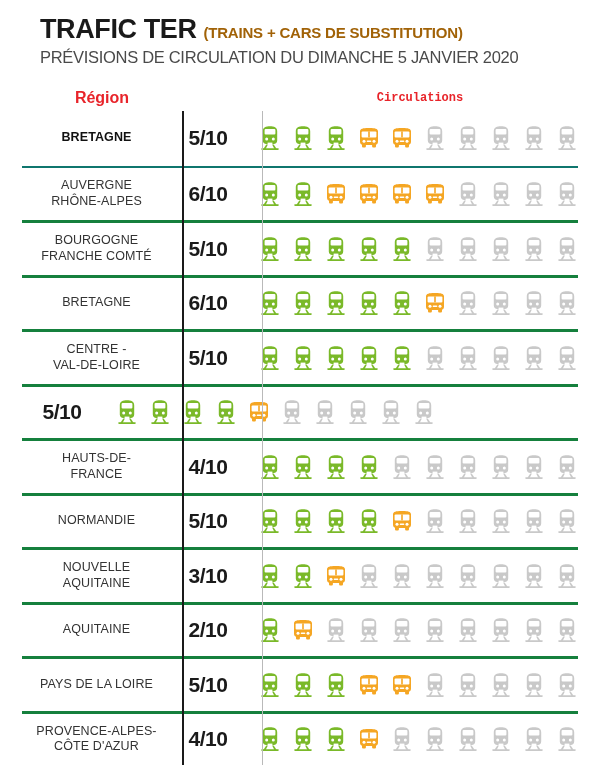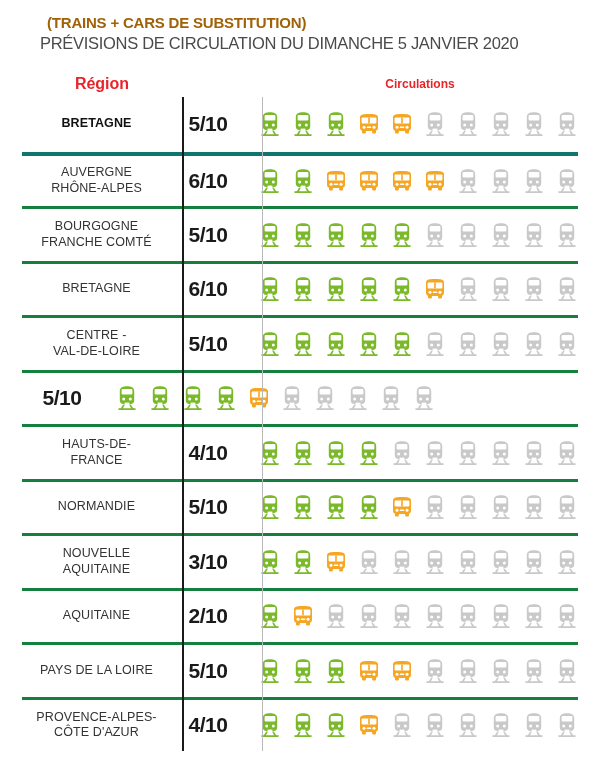--- a/index.html
+++ b/index.html
@@ -64,32 +64,33 @@
     font-size: 16px;
     font-weight: bold;
   }
   .head-spacer { width: 80px; }
   .head-circ {
     flex: 1;
     text-align: center;
     color: #e8242a;
     font-size: 12px;
     font-weight: bold;
+    font-family: Liberation Mono, monospace;
   }
 
   .rows { position: relative; }
 
   .row {
     display: flex;
     align-items: center;
     height: 54.5px;
     border-top: 3px solid #15803d;
   }
   .row.first { border-top: none; }
-  .row.thick { border-top: 4px solid #0f766e; }
+  .row.thick { border-top: 2px solid #0f766e; }
 
   .cell-region {
     width: 160px;
     padding: 0 6px;
     text-align: center;
     font-size: 12.5px;
     color: #333;
     line-height: 1.25;
     letter-spacing: 0.1px;
   }
@@ -127,20 +128,21 @@
     background: #b9b9b9;
   }
 </style>
 </head>
 <body>
 
 <div id="page">
 
   <div class="header">
     <div class="title-line">
+      <span class="title-main">TRAFIC TER</span>
       <span class="title-sub">(TRAINS + CARS DE SUBSTITUTION)</span>
     </div>
     <div class="subtitle">PRÉVISIONS DE CIRCULATION DU DIMANCHE 5 JANVIER 2020</div>
   </div>
 
   <div class="table">
     <div class="col-head">
       <div class="head-region">Région</div>
       <div class="head-spacer"></div>
       <div class="head-circ">Circulations</div>

